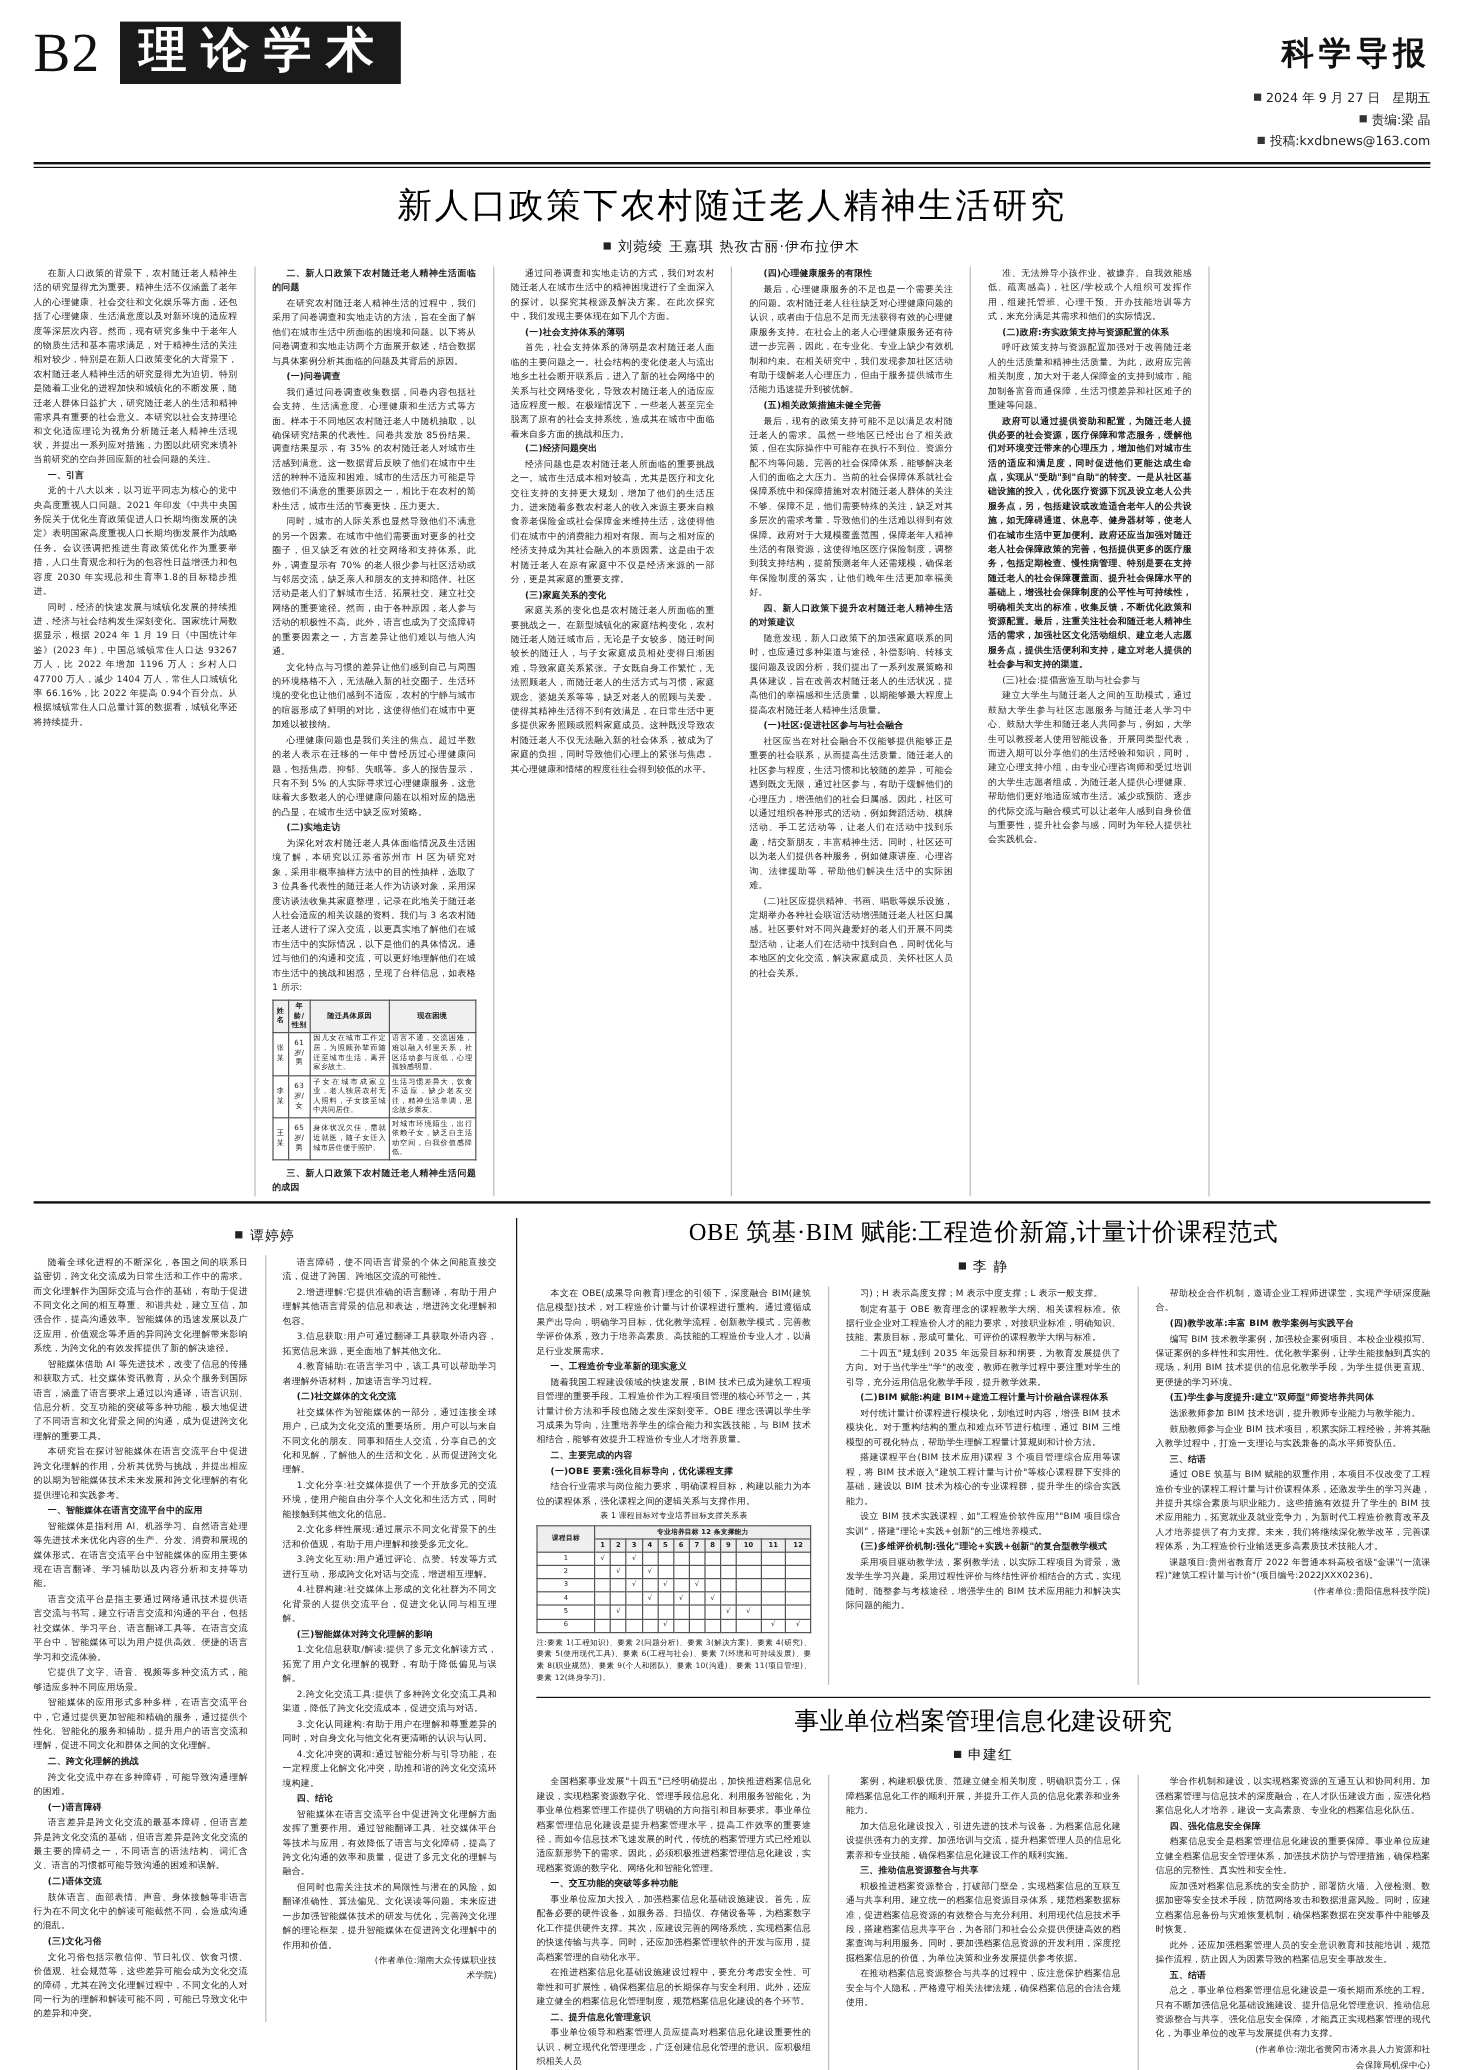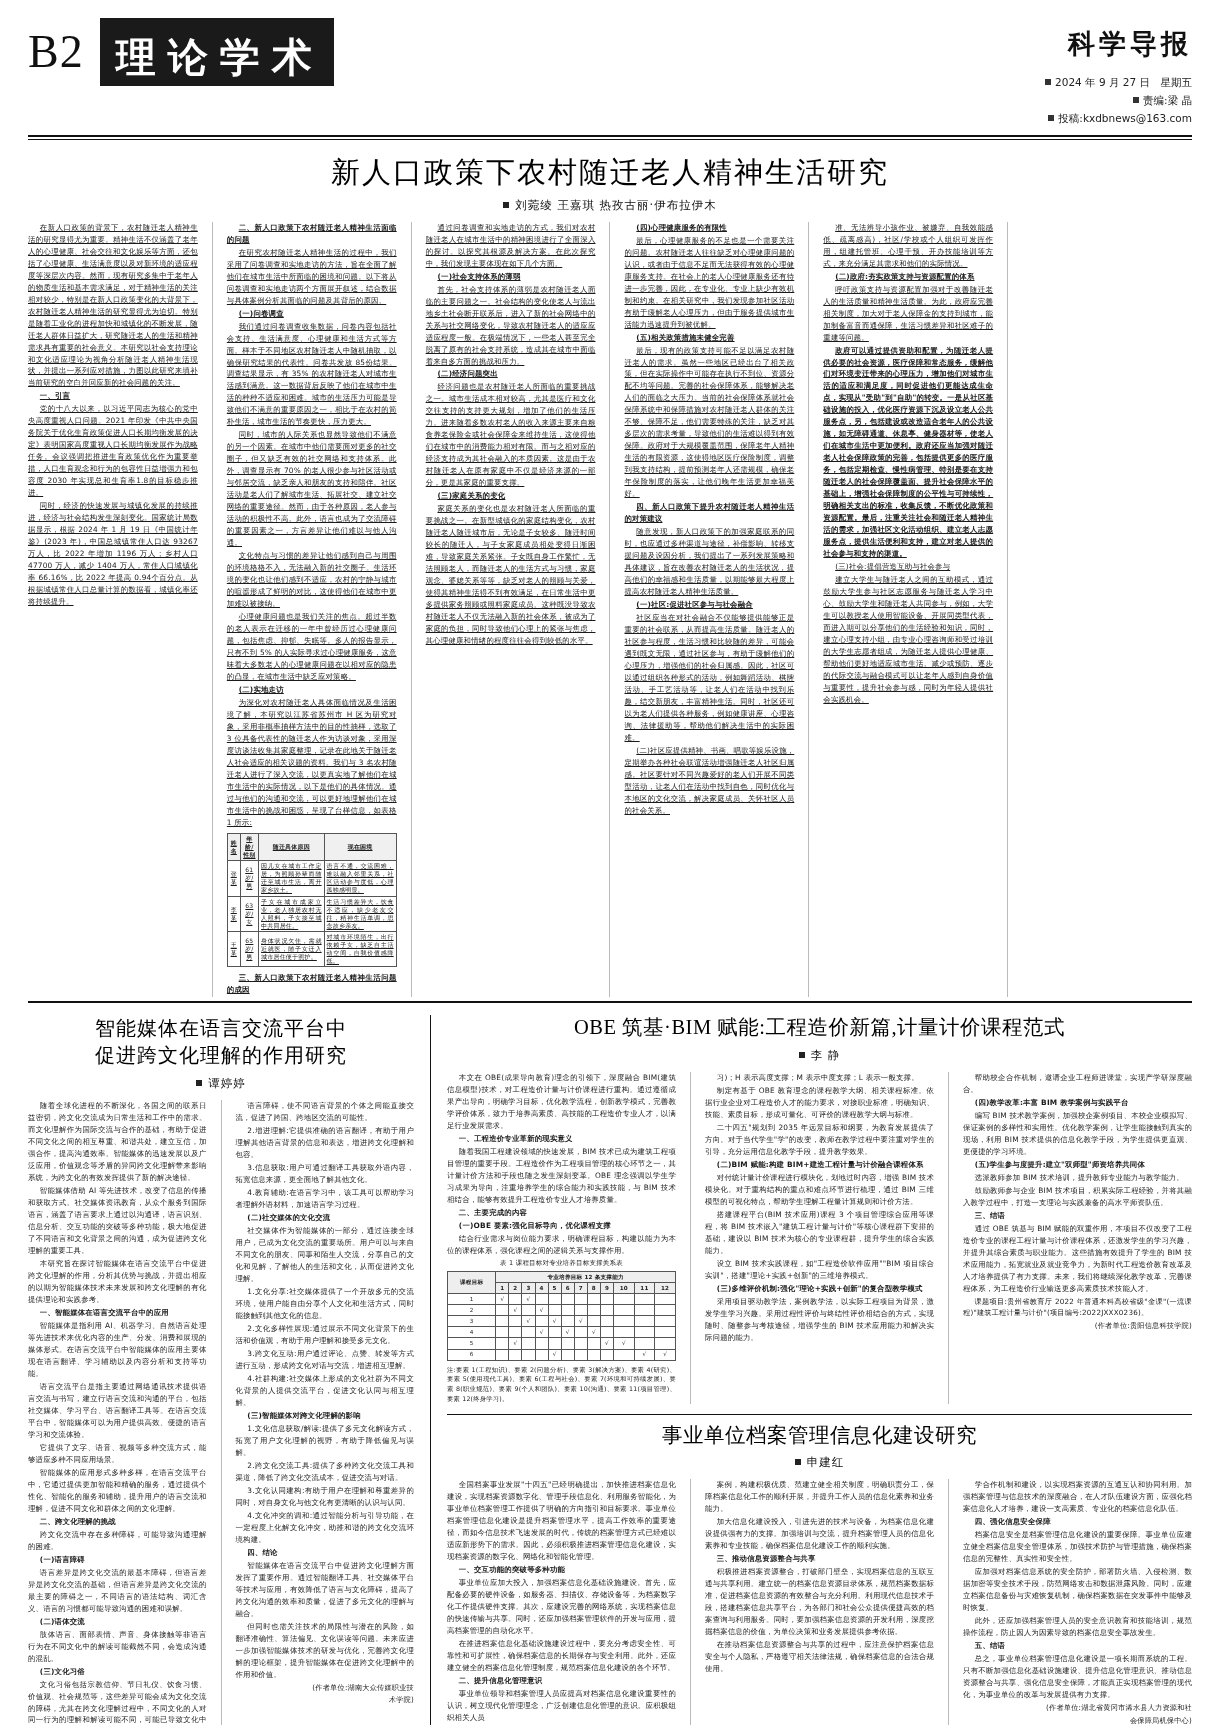--- a/index.html
+++ b/index.html
@@ -16,21 +16,21 @@
   .masthead { display:flex; align-items:flex-start; justify-content:space-between; }
   .mast-left { display:flex; align-items:center; gap:10px; }
   .page-no {
     font-family:"Liberation Serif", serif;
     font-weight:normal; font-size:46px; letter-spacing:1px; line-height:1;
     padding-right:6px;
   }
   .mast-title {
     background:#1a1a1a; color:#fff; font-family:"Liberation Serif", serif;
     font-weight:bold; font-size:40px; letter-spacing:12px;
-    padding:20px 10px 8px 16px; line-height:1;
+    padding:4px 10px 8px 16px; line-height:1;
   }
   .mast-right { text-align:right; font-size:11px; line-height:1.7; padding-top:4px; }
   .mast-paper {
     font-family:"Liberation Serif", serif; font-weight:bold;
     font-size:27px; letter-spacing:4px; margin-bottom:6px;
   }
   .mast-meta { color:#222; font-size:10.5px; }
   .mast-meta .sq { display:inline-block; width:6px; height:6px; background:#333; margin-right:4px; vertical-align:1px;}
 
   .rule { border-top:2px solid #111; margin-top:8px; }
@@ -51,21 +51,21 @@
     font-family:"DejaVu Sans", sans-serif;
   }
   .body-text p { margin:0 0 1px; text-indent:1.6em; }
   .sub { font-weight:bold; text-indent:1.6em; }
   .colsep { width:1px; background:#bbb; }
 
   
   .top-article { margin-top:10px; }
   .top-headline { font-size:29px; letter-spacing:2px; margin-top:14px; }
   .top-cols { margin-top:4px; }
-  .top-cols .col { width:0;text-decoration:underline; }
+  .top-cols .col { width:0; }
 
   .divider-h { border-top:1px solid #111; margin:10px 0 0; }
   .divider-h2 { border-top:2px solid #111; margin:4px 0 0; }
 
   
   .lower { display:flex; gap:16px; margin-top:12px; }
   .lower-left { width:386px; }
   .lower-right { flex:1; }
   .vsep { width:1px; background:#111; }
 
@@ -212,24 +212,20 @@
         <p class="author-right"></p>
       </div>
     </div>
   </div>
 
   <div class="divider-h2"></div>
 
   <div class="lower">
 
     <div class="lower-left">
-      <div class="headline mid-headline">
-        <div>智能媒体在语言交流平台中</div>
-        <div>促进跨文化理解的作用研究</div>
-      </div>
       <div class="byline"><span class="sq"></span><span>谭婷婷</span></div>
       <div class="cols">
         <div class="col body-text">
           <p>随着全球化进程的不断深化，各国之间的联系日益密切，跨文化交流成为日常生活和工作中的需求。而文化理解作为国际交流与合作的基础，有助于促进不同文化之间的相互尊重、和谐共处，建立互信，加强合作，提高沟通效率。智能媒体的迅速发展以及广泛应用，价值观念等矛盾的异同跨文化理解带来影响系统，为跨文化的有效发挥提供了新的解决途径。</p>
           <p>智能媒体借助 AI 等先进技术，改变了信息的传播和获取方式。社交媒体资讯教育，从众个服务到国际语言，涵盖了语言要求上通过以沟通译，语言识别、信息分析、交互功能的突破等多种功能，极大地促进了不同语言和文化背景之间的沟通，成为促进跨文化理解的重要工具。</p>
           <p>本研究旨在探讨智能媒体在语言交流平台中促进跨文化理解的作用，分析其优势与挑战，并提出相应的以期为智能媒体技术未来发展和跨文化理解的有化提供理论和实践参考。</p>
           <p class="sub">一、智能媒体在语言交流平台中的应用</p>
           <p>智能媒体是指利用 AI、机器学习、自然语言处理等先进技术来优化内容的生产、分发、消费和展现的媒体形式。在语言交流平台中智能媒体的应用主要体现在语言翻译、学习辅助以及内容分析和支持等功能。</p>
           <p>语言交流平台是指主要通过网络通讯技术提供语言交流与书写，建立行语言交流和沟通的平台，包括社交媒体、学习平台、语言翻译工具等。在语言交流平台中，智能媒体可以为用户提供高效、便捷的语言学习和交流体验。</p>
           <p>它提供了文字、语音、视频等多种交流方式，能够适应多种不同应用场景。</p>

